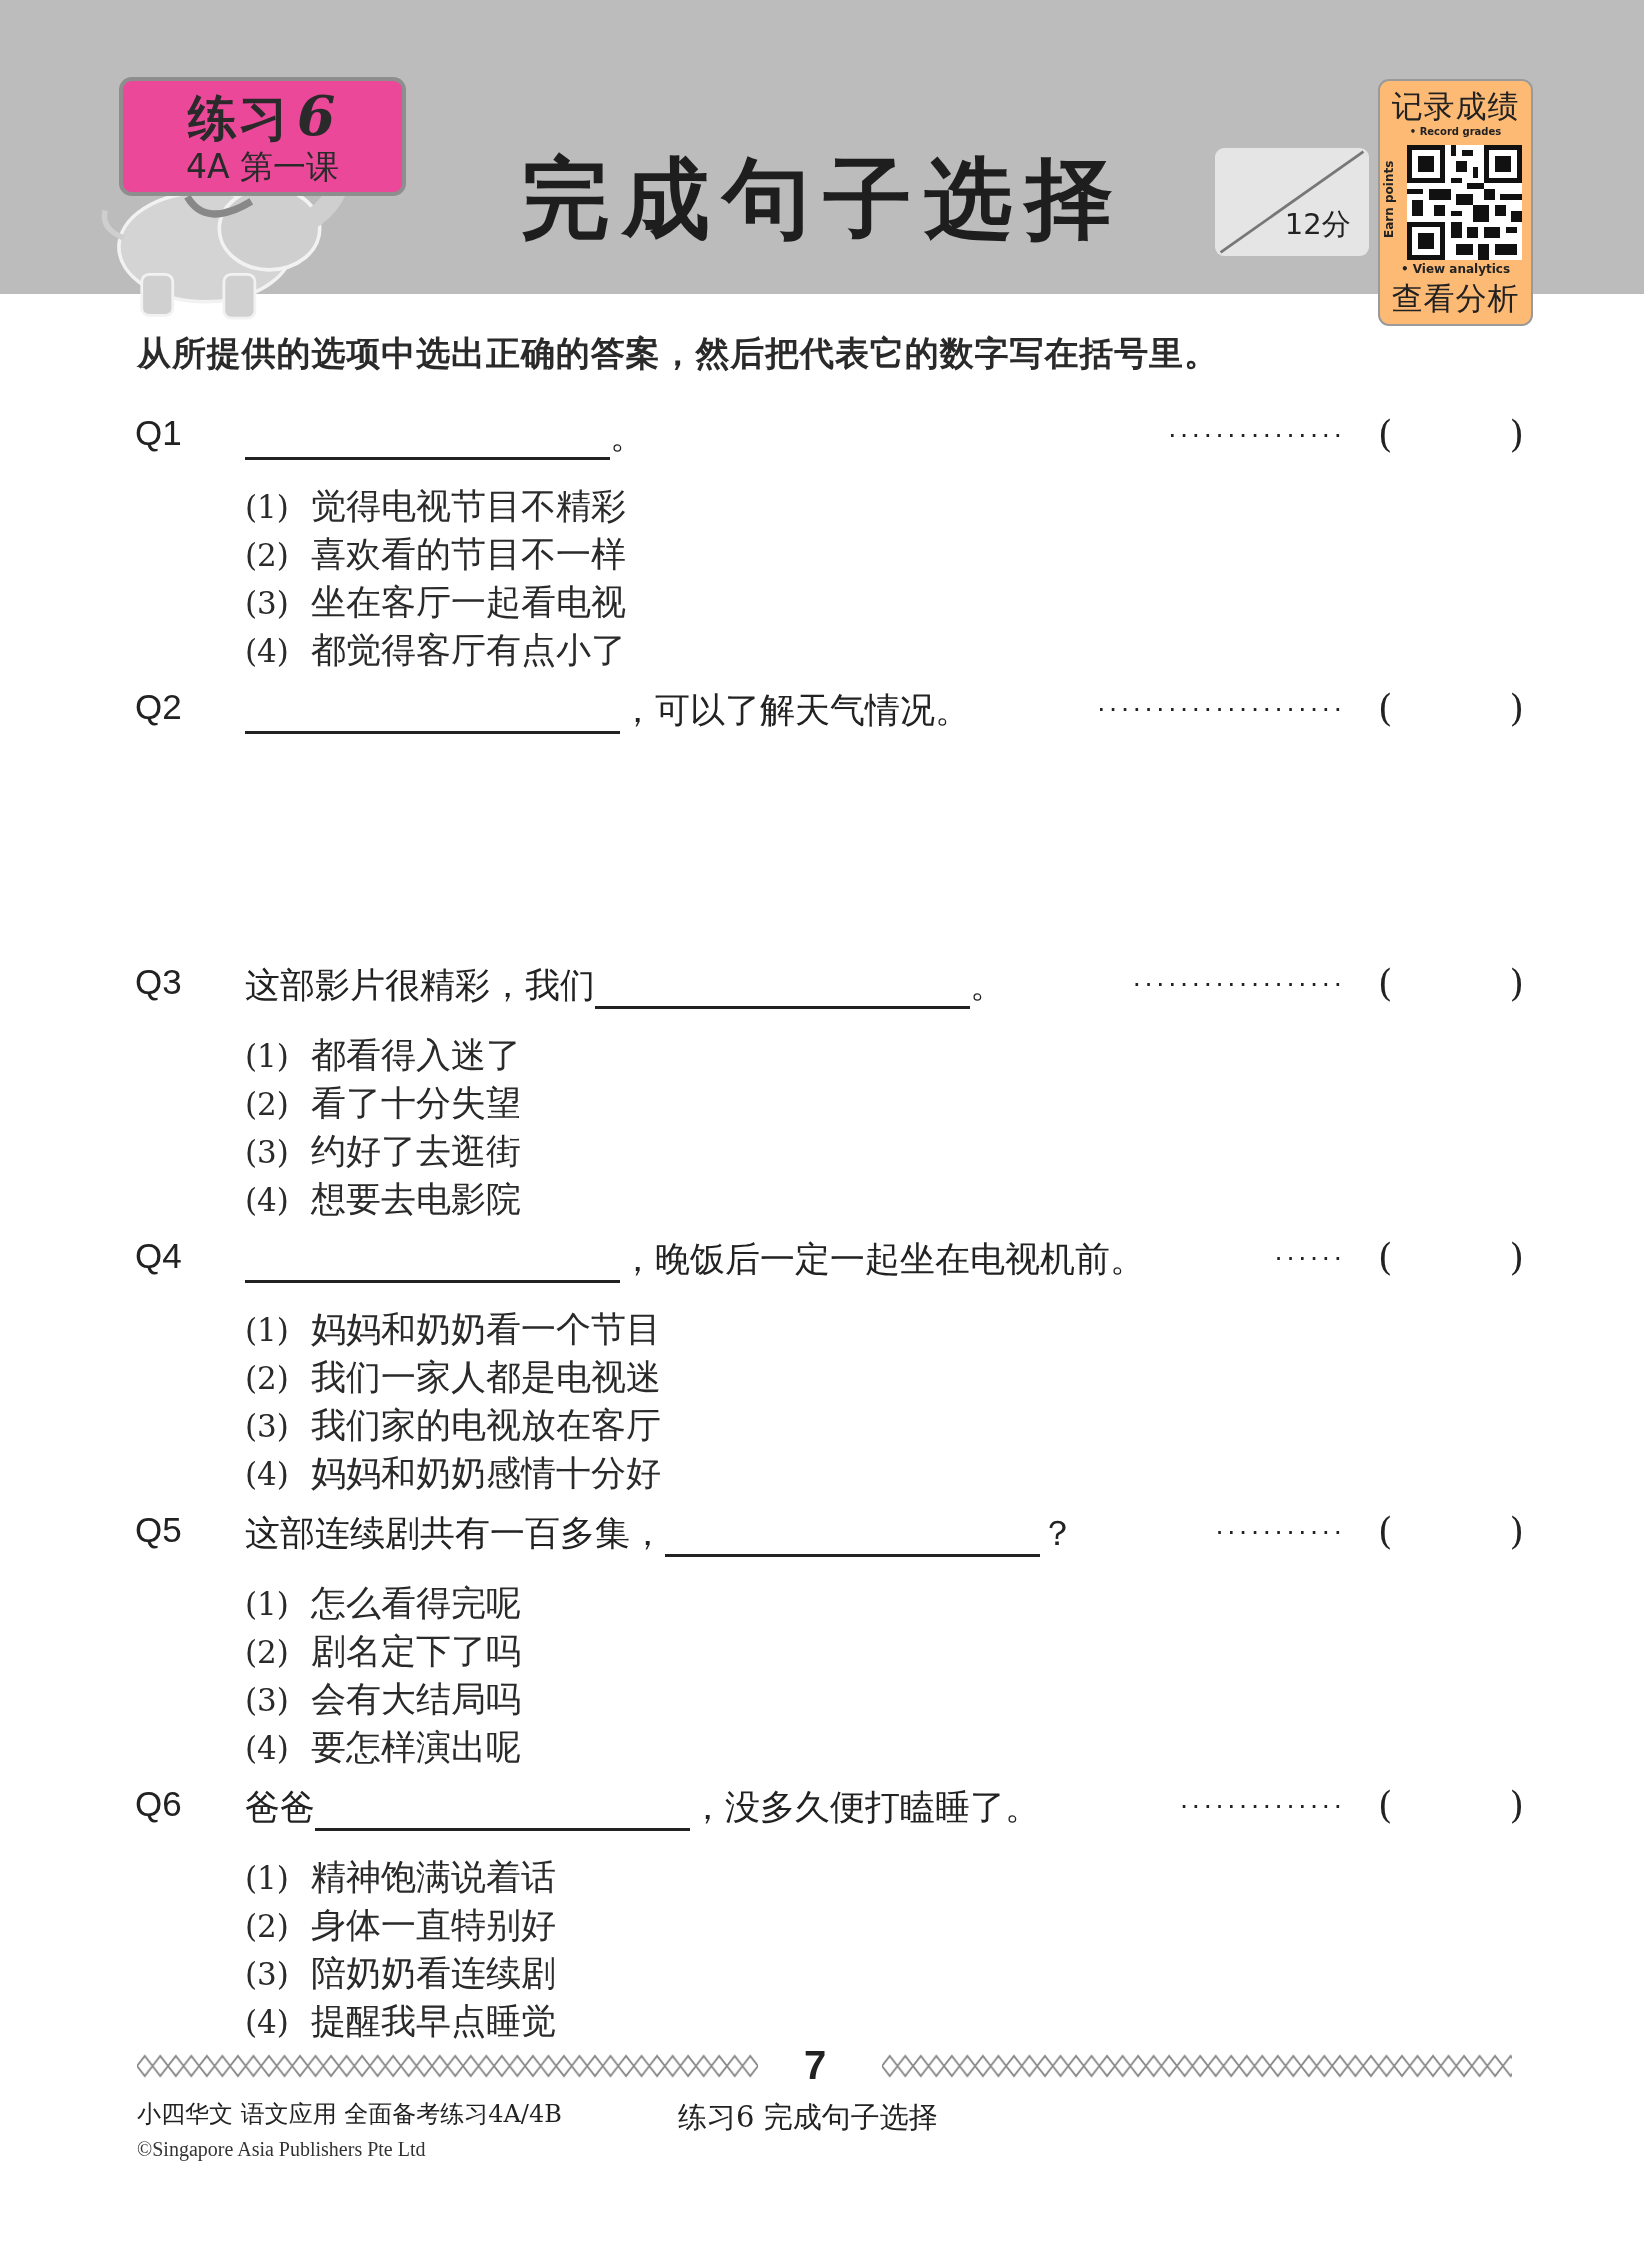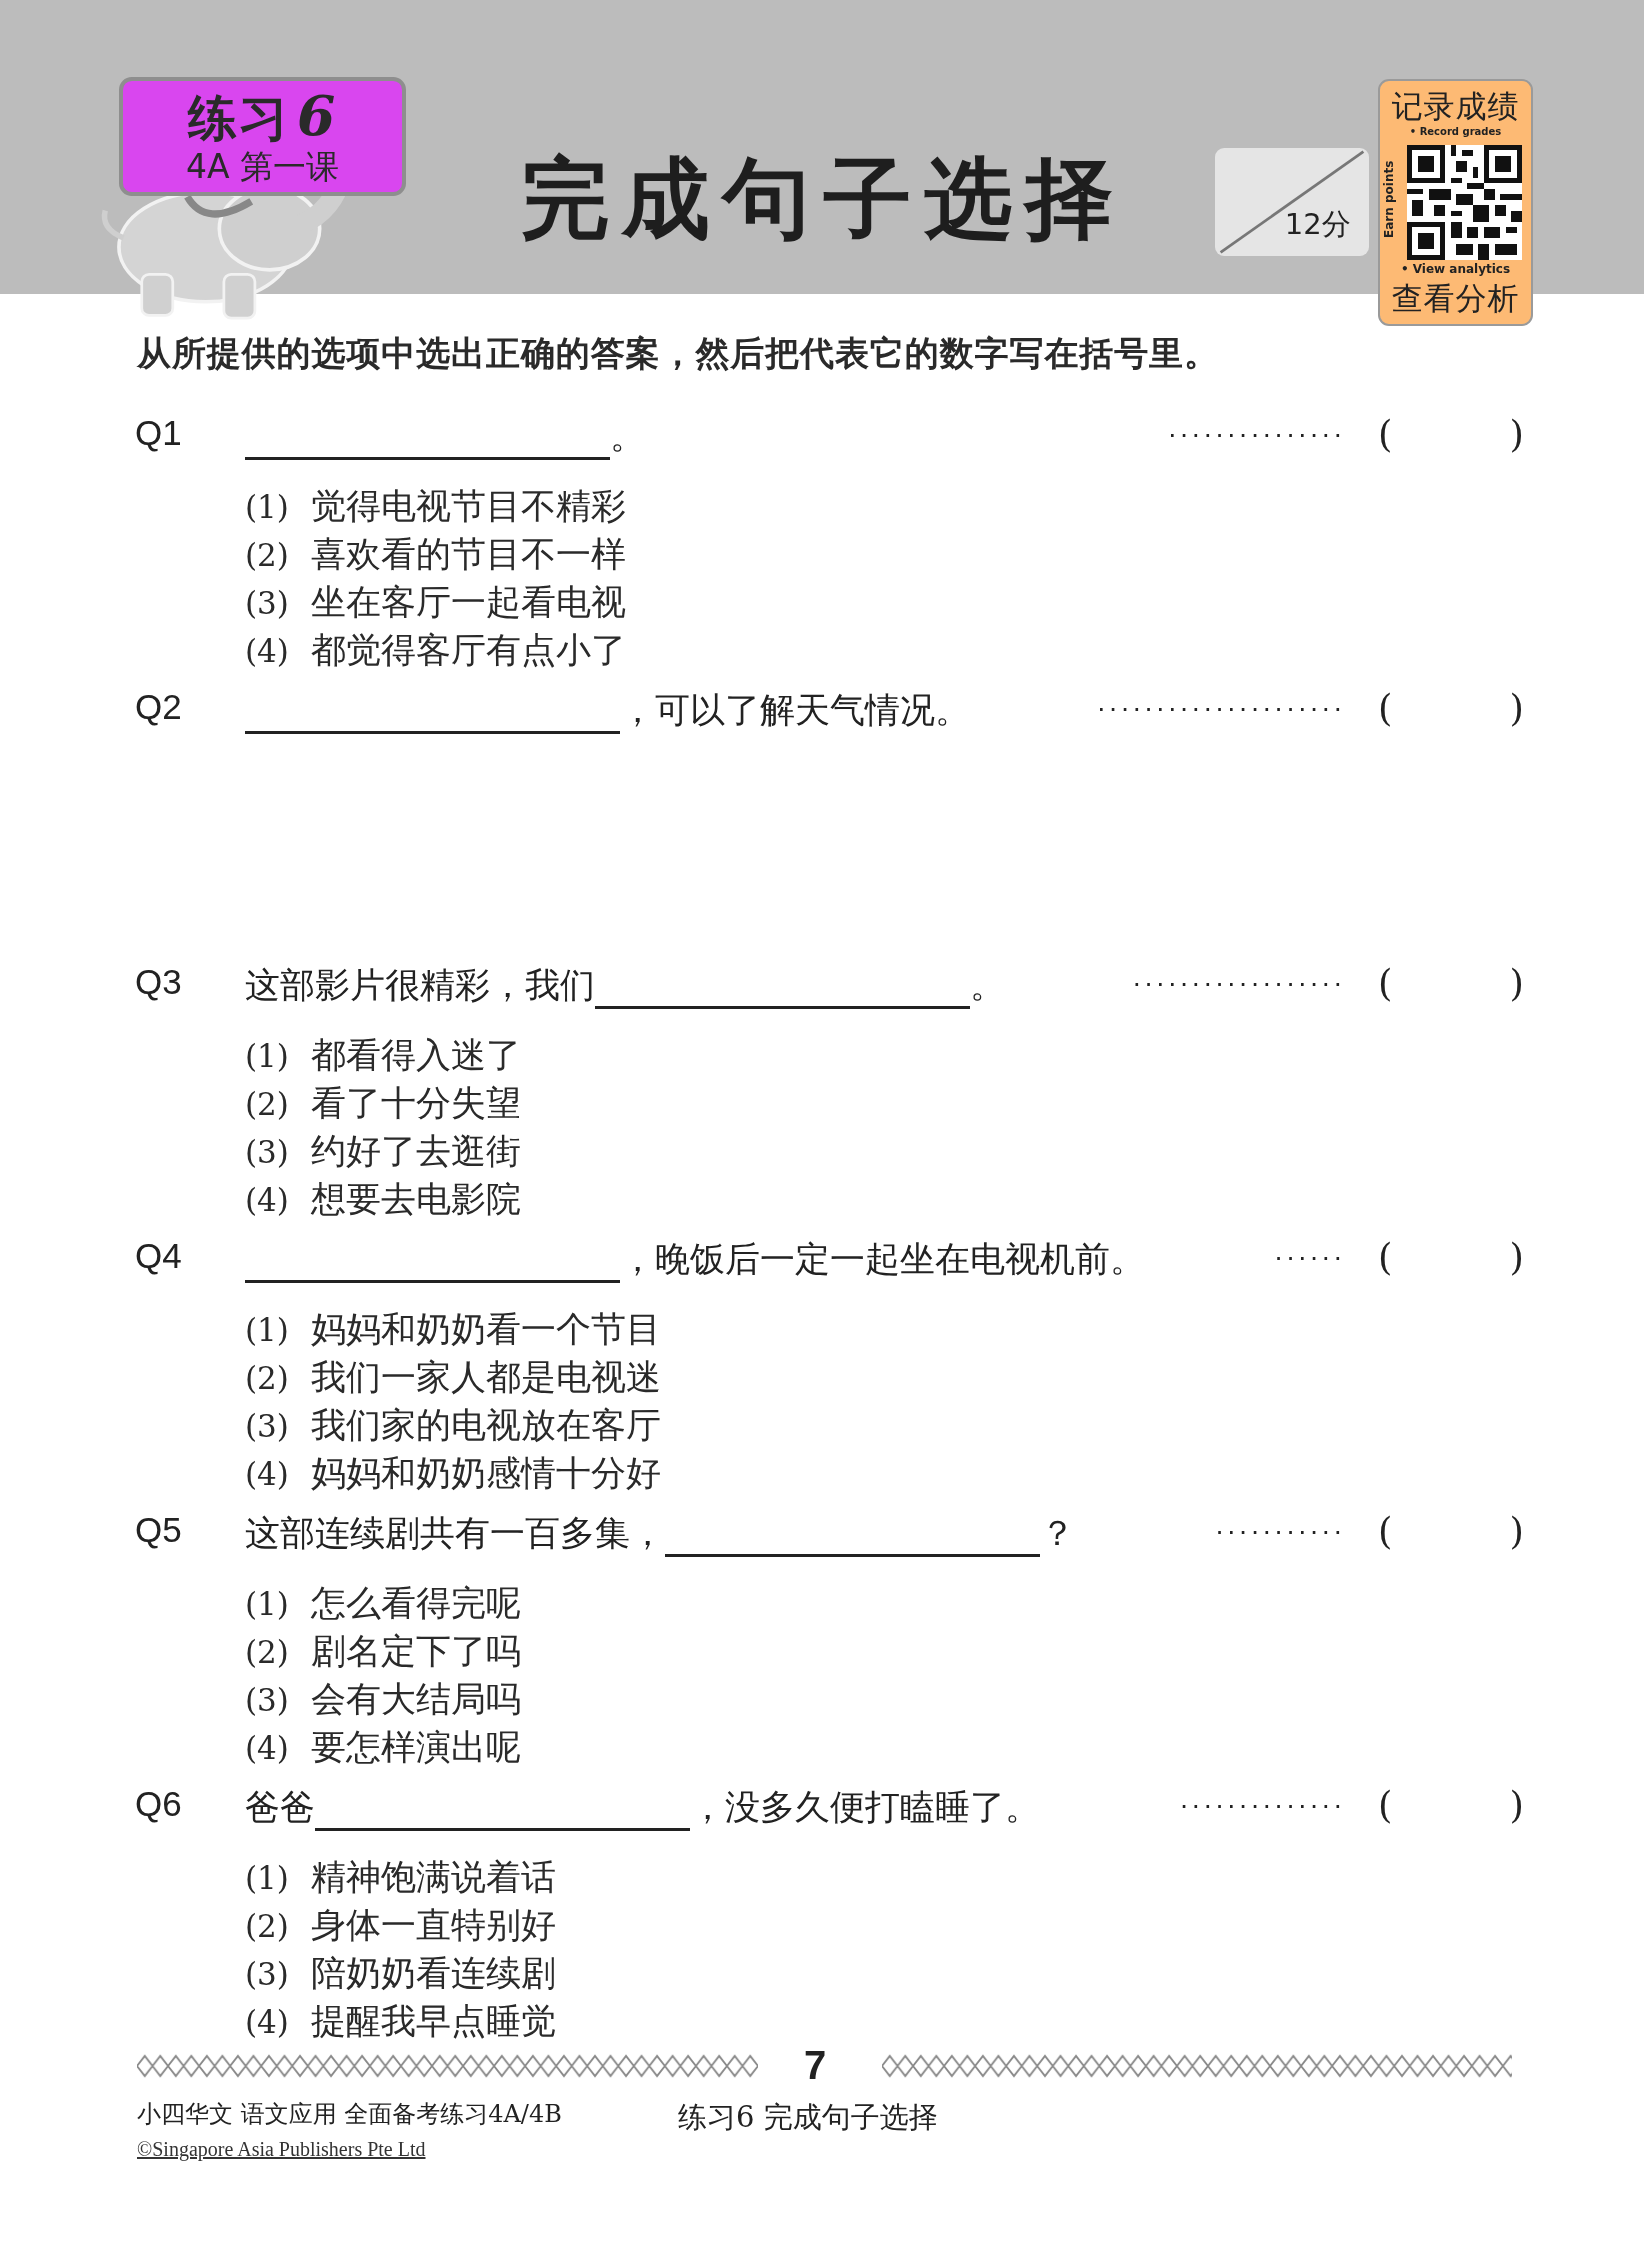--- a/index.html
+++ b/index.html
@@ -6,21 +6,21 @@
   html, body { width: 1645px; height: 2242px; background: #ffffff; }
   body { position: relative; font-family: "DejaVu Sans", sans-serif; color: #222; overflow: hidden; }
 
   
   .header-band {
     position: absolute; left: 0; top: 0; width: 1645px; height: 294px;
     background: #bcbcbc;
   }
   .exercise-label {
     position: absolute; left: 119px; top: 77px; width: 287px; height: 119px;
-    background: #d946ef; border: 4.6px solid #8e8e8e; border-radius: 12.8px;
+    background: #ec4899; border: 4.6px solid #8e8e8e; border-radius: 12.8px;
     text-align: center;
   }
   .exercise-label .ex-title {
     font-size: 49px; font-weight: bold; line-height: 57px; margin-top: 5.5px;
     letter-spacing: 1.8px; color: #2a2a2a;
   }
   .exercise-label .ex-num {
     font-family: "DejaVu Serif", serif; font-style: italic; font-weight: bold;
     font-size: 55px; margin-left: 7.3px;
   }
@@ -97,21 +97,21 @@
   
   .footer-rule { position: absolute; top: 2054px; height: 24px; }
   .footer-rule.left { left: 137px; width: 621px; }
   .footer-rule.right { left: 882px; width: 630px; }
   .page-number {
     position: absolute; left: 804px; top: 2043px; font-size: 40px; font-weight: bold;
     font-family: "Liberation Sans", sans-serif;
   }
   .footer-book { position: absolute; left: 137px; top: 2098px; font-size: 24px; font-family: "DejaVu Serif", serif; }
   .footer-section { position: absolute; left: 678px; top: 2098px; font-size: 29px; font-family: "DejaVu Serif", serif; }
-  .footer-copyright { position: absolute; left: 137px; top: 2138px; font-size: 20px; font-family: "Liberation Serif", serif; color: #333; text-decoration: underline; }
+  .footer-copyright { position: absolute; left: 137px; top: 2138px; font-size: 20px; font-family: "Liberation Serif", serif; color: #333; }
 </style>
 </head>
 <body>
 
 <div class="header-band"></div>
 
 <svg class="elephant" viewBox="0 0 320 160" width="292" height="146">
   <ellipse cx="130" cy="80" rx="95" ry="60" fill="#d4d4d4" stroke="#f2f2f2" stroke-width="4"></ellipse>
   <ellipse cx="200" cy="60" rx="55" ry="45" fill="#cfcfcf" stroke="#f2f2f2" stroke-width="4"></ellipse>
   <path d="M235 55 Q270 40 280 0" stroke="#cfcfcf" stroke-width="22" fill="none"></path>

